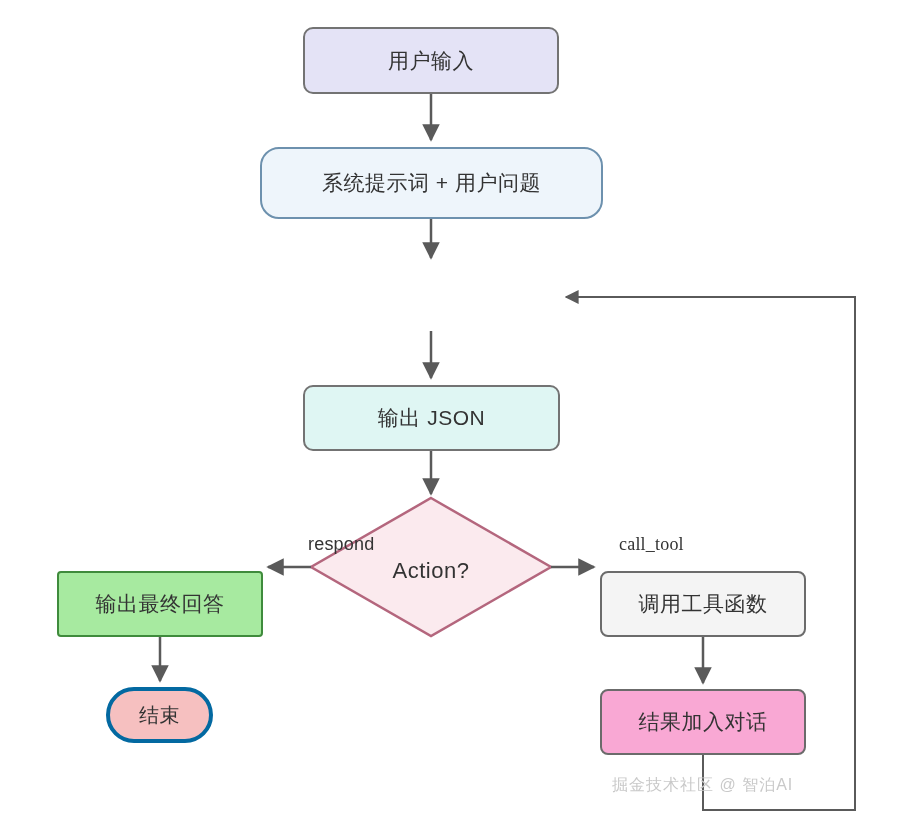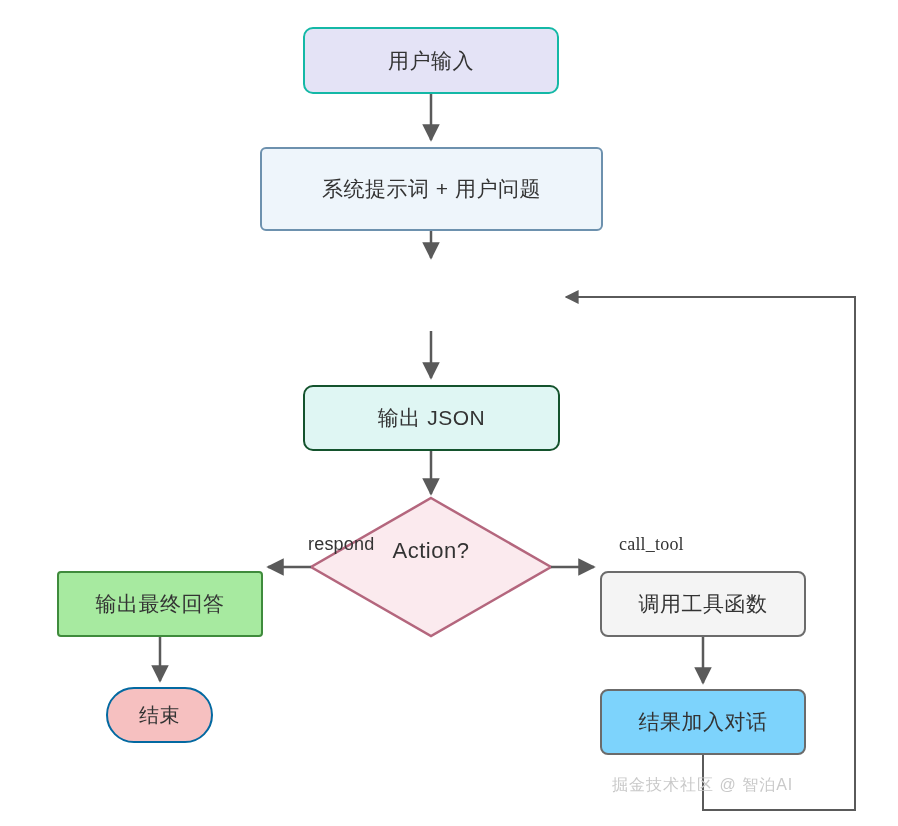--- a/index.html
+++ b/index.html
@@ -33,69 +33,69 @@
     text-align: center;
     font-size: 21px;
     color: #333333;
     letter-spacing: 0.5px;
     line-height: 1.2;
     z-index: 3;
   }
   .n-input {
     left: 303px; top: 27px; width: 256px; height: 67px;
     background: #e4e3f6;
-    border: 2px solid #14b8a6;
+    border: 2px solid #737373;
     border-radius: 10px;
   }
   .n-prompt {
-    left: 260px; top: 147px; width: 343px; height: 84px;
+    left: 260px; top: 147px; width: 343px; height: 72px;
     background: #eef5fb;
     border: 2px solid #6d91ae;
-    border-radius: 6px;
+    border-radius: 19px;
   }
   .n-llm {
     left: 303px; top: 265px; width: 257px; height: 66px;
     background: #fbf5d4;
     border: 2px solid #d2b23c;
     border-radius: 10px;
   }
   .n-json {
     left: 303px; top: 385px; width: 257px; height: 66px;
     background: #dff6f3;
-    border: 2px solid #14532d;
+    border: 2px solid #737373;
     border-radius: 10px;
   }
   .n-answer {
     left: 57px; top: 571px; width: 206px; height: 66px;
     background: #a7eaa0;
     border: 2px solid #3f8b3c;
     border-radius: 4px;
     text-align: center;
   }
   .n-end {
     left: 106px; top: 687px; width: 107px; height: 56px;
     background: #f6c0c0;
-    border: 2px solid #0369a1;
+    border: 4px solid #0369a1;
     border-radius: 28px;
     font-size: 20px;
   }
   .n-tool {
     left: 600px; top: 571px; width: 206px; height: 66px;
     background: #f4f4f4;
     border: 2px solid #6b6b6b;
     border-radius: 8px;
   }
   .n-merge {
     left: 600px; top: 689px; width: 206px; height: 66px;
-    background: #7dd3fc;
+    background: #f9a8d4;
     border: 2px solid #6b6b6b;
     border-radius: 8px;
   }
   .n-decision {
-    left: 311px; top: 482px; width: 240px; height: 138px;
+    left: 311px; top: 502px; width: 240px; height: 138px;
     background: transparent;
     border: none;
     z-index: 3;
   }
   .decision-label {
     position: relative;
     z-index: 4;
     font-size: 22px;
     color: #333333;
   }

